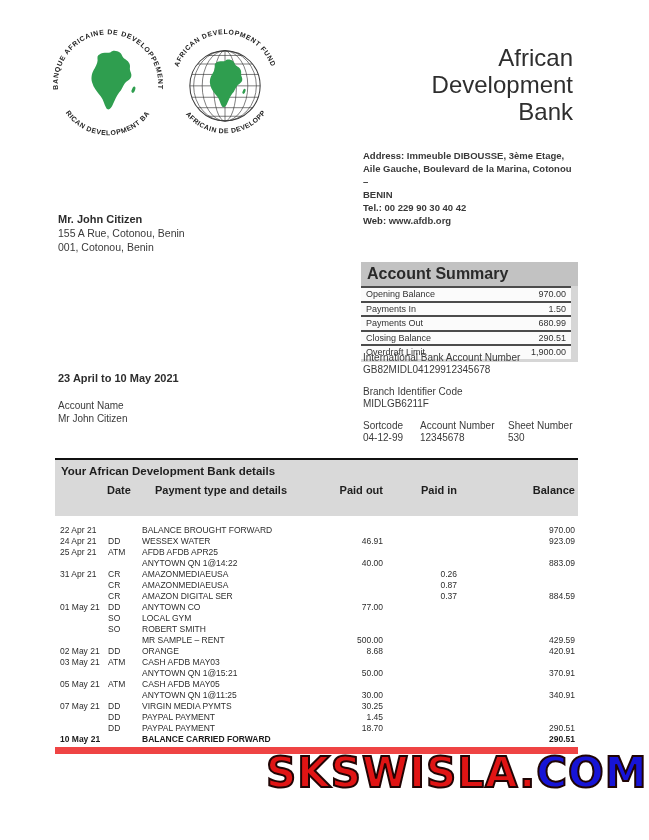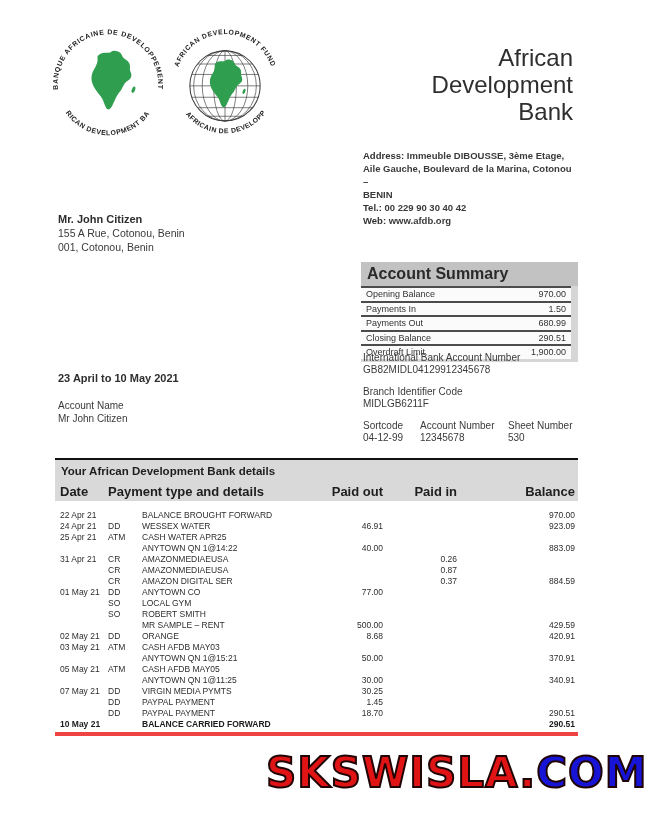--- a/index.html
+++ b/index.html
@@ -37,23 +37,23 @@
   .idents .group{margin-bottom:11px;}
   .codes{display:flex;}
   .codes .col1{width:57px;}
   .codes .col2{width:88px;}
 
   
   .details{position:absolute;left:55px;top:458px;width:523px;}
   .details-band{border-top:2px solid #111;background:#d9d9d9;padding:5px 3px 0 5px;}
   .details-title{font-weight:bold;font-size:11.5px;color:#1e1e1e;padding-left:1px;}
   .details-cols{display:grid;grid-template-columns:48px 1fr 85px 74px 118px;
-                font-weight:bold;font-size:13px;color:#1e1e1e;margin-top:7px;padding-bottom:2px;}
+                font-weight:bold;font-size:11px;color:#1e1e1e;margin-top:7px;padding-bottom:20px;margin-left:47px;}
   .details-cols .r,.txn-row .r{text-align:right;}
-  .txns{padding:9px 3px 2px 5px;border-bottom:4px solid #ef4444;}
+  .txns{padding:9px 3px 2px 5px;border-bottom:7px solid #ef4444;}
   .txn-row{display:grid;grid-template-columns:48px 34px 1fr 85px 74px 118px;
            font-size:8.5px;line-height:11px;color:#2d2d2d;}
   .txn-row.bold{font-weight:bold;color:#1b1b1b;}
 
   
   .watermark{position:absolute;left:266px;top:748px;font-family:"DejaVu Sans",sans-serif;
              font-weight:bold;font-size:42px;letter-spacing:1px;white-space:nowrap;
              -webkit-text-stroke:2px #200404;}
 </style>
 </head>
@@ -216,21 +216,21 @@
           <span>24 Apr 21</span>
           <span>DD</span>
           <span>WESSEX WATER</span>
           <span class="r">46.91</span>
           <span class="r"></span>
           <span class="r">923.09</span>
         </div>
         <div class="txn-row">
           <span>25 Apr 21</span>
           <span>ATM</span>
-          <span>CASH WATER APR25</span>
+          <span>AFDB AFDB APR25</span>
           <span class="r"></span>
           <span class="r"></span>
           <span class="r"></span>
         </div>
         <div class="txn-row">
           <span></span>
           <span></span>
           <span>ANYTOWN QN 1@14:22</span>
           <span class="r">40.00</span>
           <span class="r"></span>

